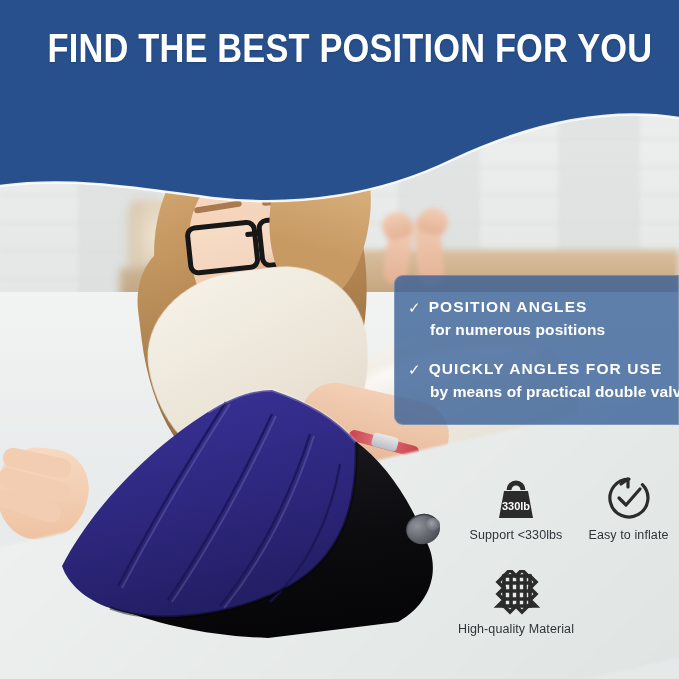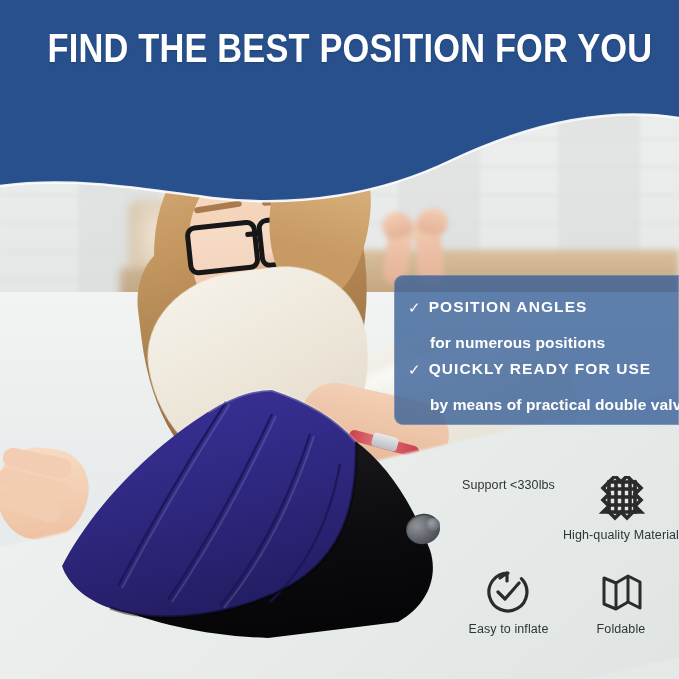--- a/index.html
+++ b/index.html
@@ -195,21 +195,21 @@
   .feat{position:absolute;left:14px;color:#fff;}
   .feat.one{top:22px;}
   .feat.two{top:84px;}
   .featHead{
     display:flex;align-items:center;gap:7px;
     font-size:15.5px;font-weight:bold;letter-spacing:1.1px;
     line-height:20px;white-space:nowrap;
   }
   .featCheck{font-size:15px;font-weight:normal;line-height:1;}
   .featSub{
-    margin-left:22px;margin-top:17px;
+    margin-left:22px;margin-top:4px;
     font-size:15.5px;font-weight:bold;letter-spacing:.1px;white-space:nowrap;
   }
 
   
   .icons{
     position:absolute;left:458px;top:474px;width:221px;height:175px;
     display:grid;grid-template-columns:1fr 1fr;grid-template-rows:1fr 1fr;
     column-gap:4px;row-gap:12px;
   }
   .iconCell{display:flex;flex-direction:column;align-items:center;justify-content:flex-start;}
@@ -349,68 +349,63 @@
     <div class="feat one">
       <div class="featHead">
         <span class="featCheck">✓</span>
         <span>POSITION ANGLES</span>
       </div>
       <div class="featSub">for numerous positions</div>
     </div>
     <div class="feat two">
       <div class="featHead">
         <span class="featCheck">✓</span>
-        <span>QUICKLY READY FOR USE</span>
+        <span>QUICKLY ANGLES FOR USE</span>
       </div>
       <div class="featSub">by means of practical double valve</div>
     </div>
   </div>
 
   <div class="icons">
 
     <div class="iconCell">
+      <div class="iconGlyph">
+        <svg width="50" height="46" viewBox="0 0 50 46" xmlns="http://www.w3.org/2000/svg">
+          <path d="M18 14 a7 7 0 1 1 14 0" fill="none" stroke="#2b2b2b" stroke-width="5"></path>
+          <path d="M13 15 H37 L42 42 H8 Z" fill="#2b2b2b" rx="3"></path>
+          <text class="wtext" x="25" y="34" text-anchor="middle">330lb</text>
+        </svg>
+      </div>
       <div class="iconLabel">Support &lt;330lbs</div>
+    </div>
+
+    <div class="iconCell">
+      <div class="iconGlyph">
+        <svg width="48" height="46" viewBox="0 0 48 46" xmlns="http://www.w3.org/2000/svg">
+          <path d="M24 3 a19 19 0 1 0 13.4 5.6" fill="none" stroke="#2b2b2b" stroke-width="3.2" stroke-linecap="round"></path>
+          <path d="M23 11 L23 3 L16 8" fill="none" stroke="#2b2b2b" stroke-width="3.2" stroke-linecap="round" stroke-linejoin="round"></path>
+          <path d="M14 22 L21 29 L35 13" fill="none" stroke="#2b2b2b" stroke-width="3.2" stroke-linecap="round" stroke-linejoin="round"></path>
+        </svg>
+      </div>
+      <div class="iconLabel">Easy to inflate</div>
     </div>
 
     <div class="iconCell">
       <div class="iconGlyph">
         <svg width="48" height="46" viewBox="0 0 48 46" xmlns="http://www.w3.org/2000/svg">
           <g stroke="#2b2b2b" stroke-width="3.6" fill="none" stroke-linecap="square">
             <path d="M12 6 h26 v30 h-26 z"></path>
             <path d="M12 6 L6 12 L12 18 L6 24 L12 30 L6 36 L12 36"></path>
             <path d="M38 6 L44 12 L38 18 L44 24 L38 30 L44 36 L38 36"></path>
             <path d="M12 6 L18 0 L24 6 L30 0 L36 6"></path>
             <path d="M12 36 L18 42 L24 36 L30 42 L36 36"></path>
             <path d="M19 6 V36 M26 6 V36 M33 6 V36"></path>
             <path d="M12 13 H38 M12 21 H38 M12 29 H38"></path>
           </g>
         </svg>
       </div>
       <div class="iconLabel">High-quality Material</div>
     </div>
 
-    <div class="iconCell">
-      <div class="iconGlyph">
-        <svg width="48" height="46" viewBox="0 0 48 46" xmlns="http://www.w3.org/2000/svg">
-          <path d="M24 3 a19 19 0 1 0 13.4 5.6" fill="none" stroke="#2b2b2b" stroke-width="3.2" stroke-linecap="round"></path>
-          <path d="M23 11 L23 3 L16 8" fill="none" stroke="#2b2b2b" stroke-width="3.2" stroke-linecap="round" stroke-linejoin="round"></path>
-          <path d="M14 22 L21 29 L35 13" fill="none" stroke="#2b2b2b" stroke-width="3.2" stroke-linecap="round" stroke-linejoin="round"></path>
-        </svg>
-      </div>
-      <div class="iconLabel">Easy to inflate</div>
-    </div>
-
-    <div class="iconCell">
-      <div class="iconGlyph">
-        <svg width="48" height="46" viewBox="0 0 48 46" xmlns="http://www.w3.org/2000/svg">
-          <g stroke="#2b2b2b" stroke-width="3" fill="none" stroke-linejoin="round">
-            <path d="M7 8 L19 13 L31 6 L43 12 L43 38 L31 32 L19 39 L7 34 Z"></path>
-            <path d="M19 13 L19 39"></path>
-            <path d="M31 6 L31 32"></path>
-          </g>
-        </svg>
-      </div>
-      <div class="iconLabel">Foldable</div>
-    </div>
 
   </div>
 
 </div>
 
 </body></html>

